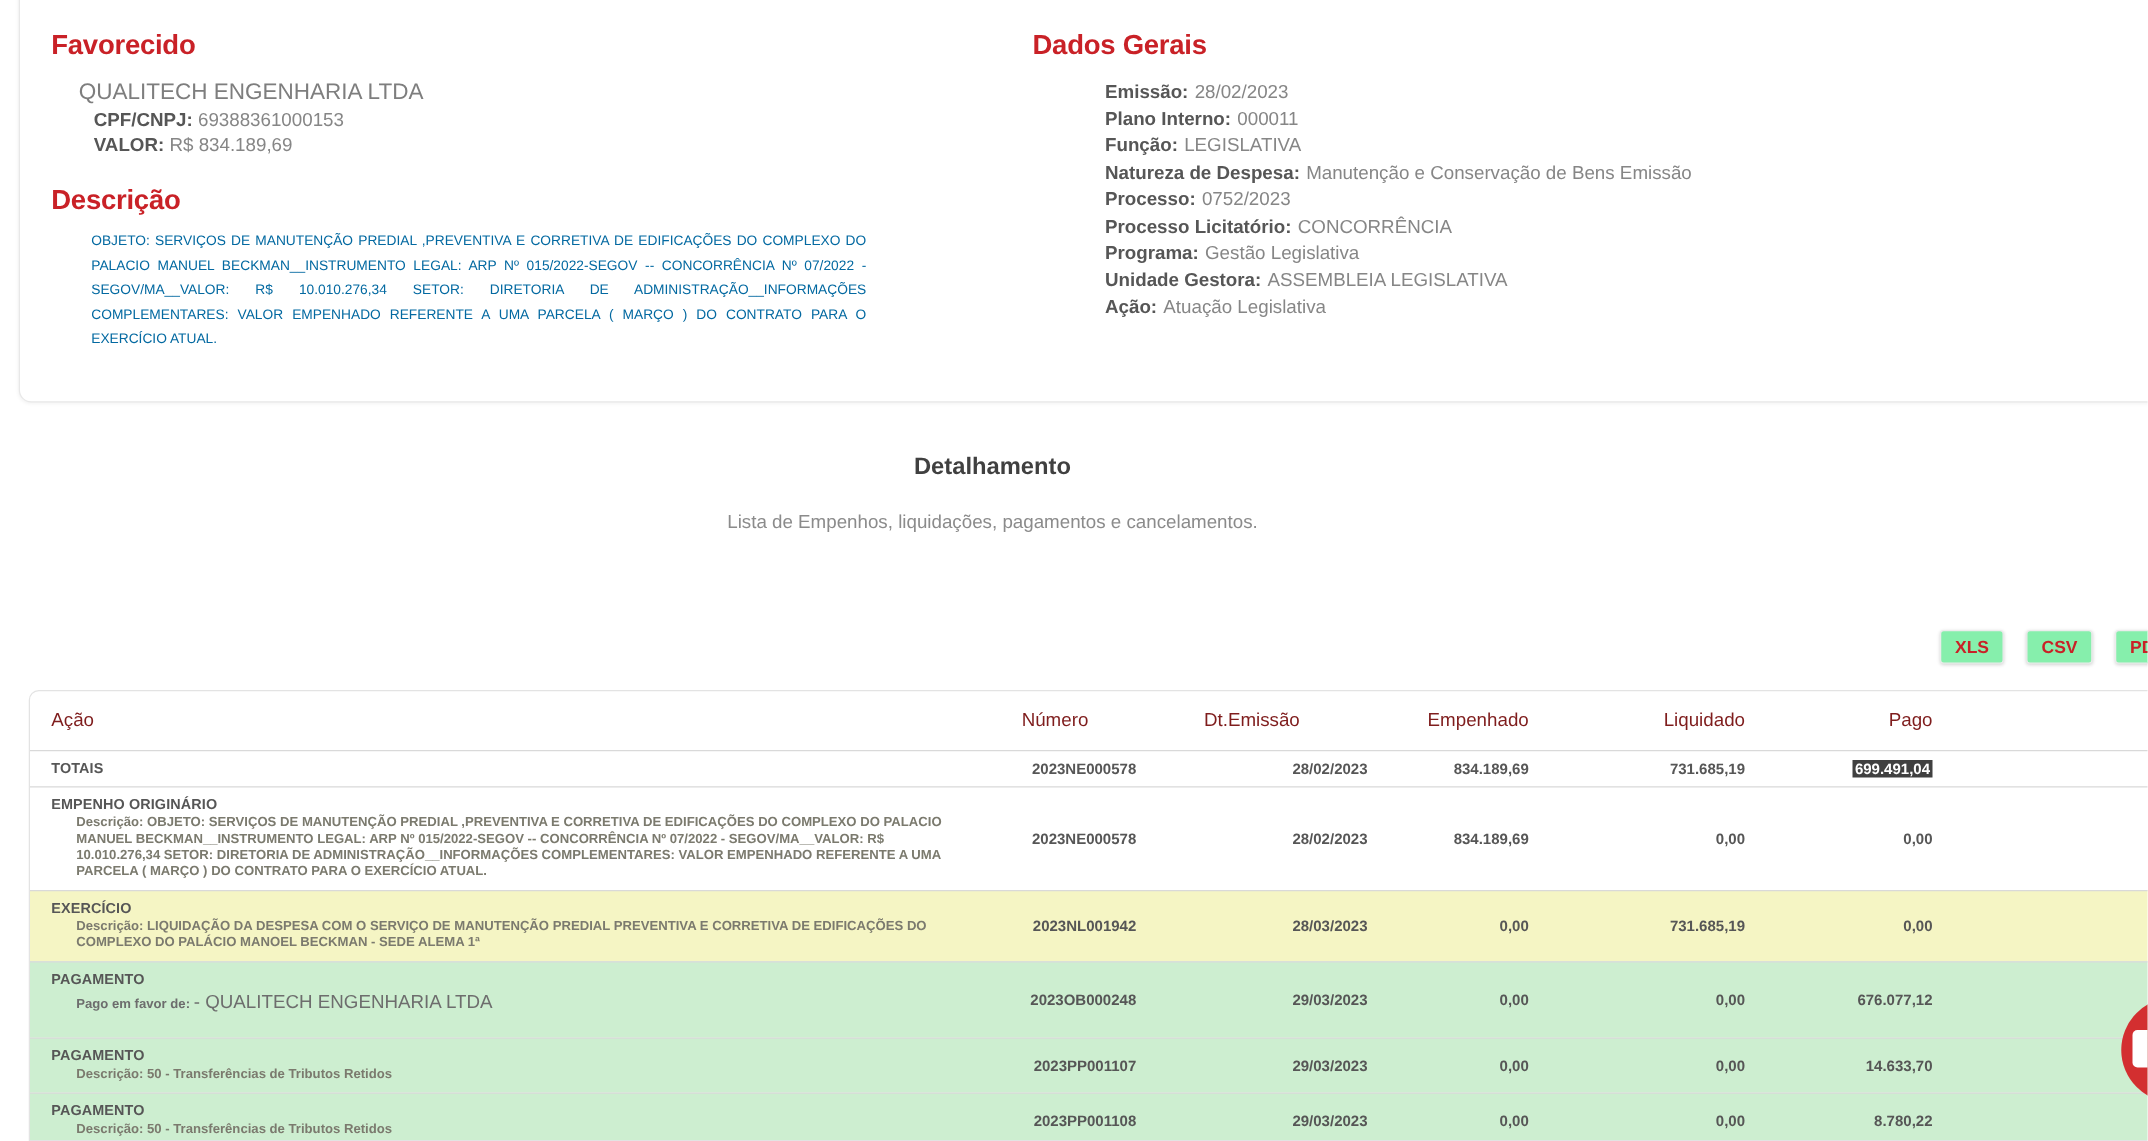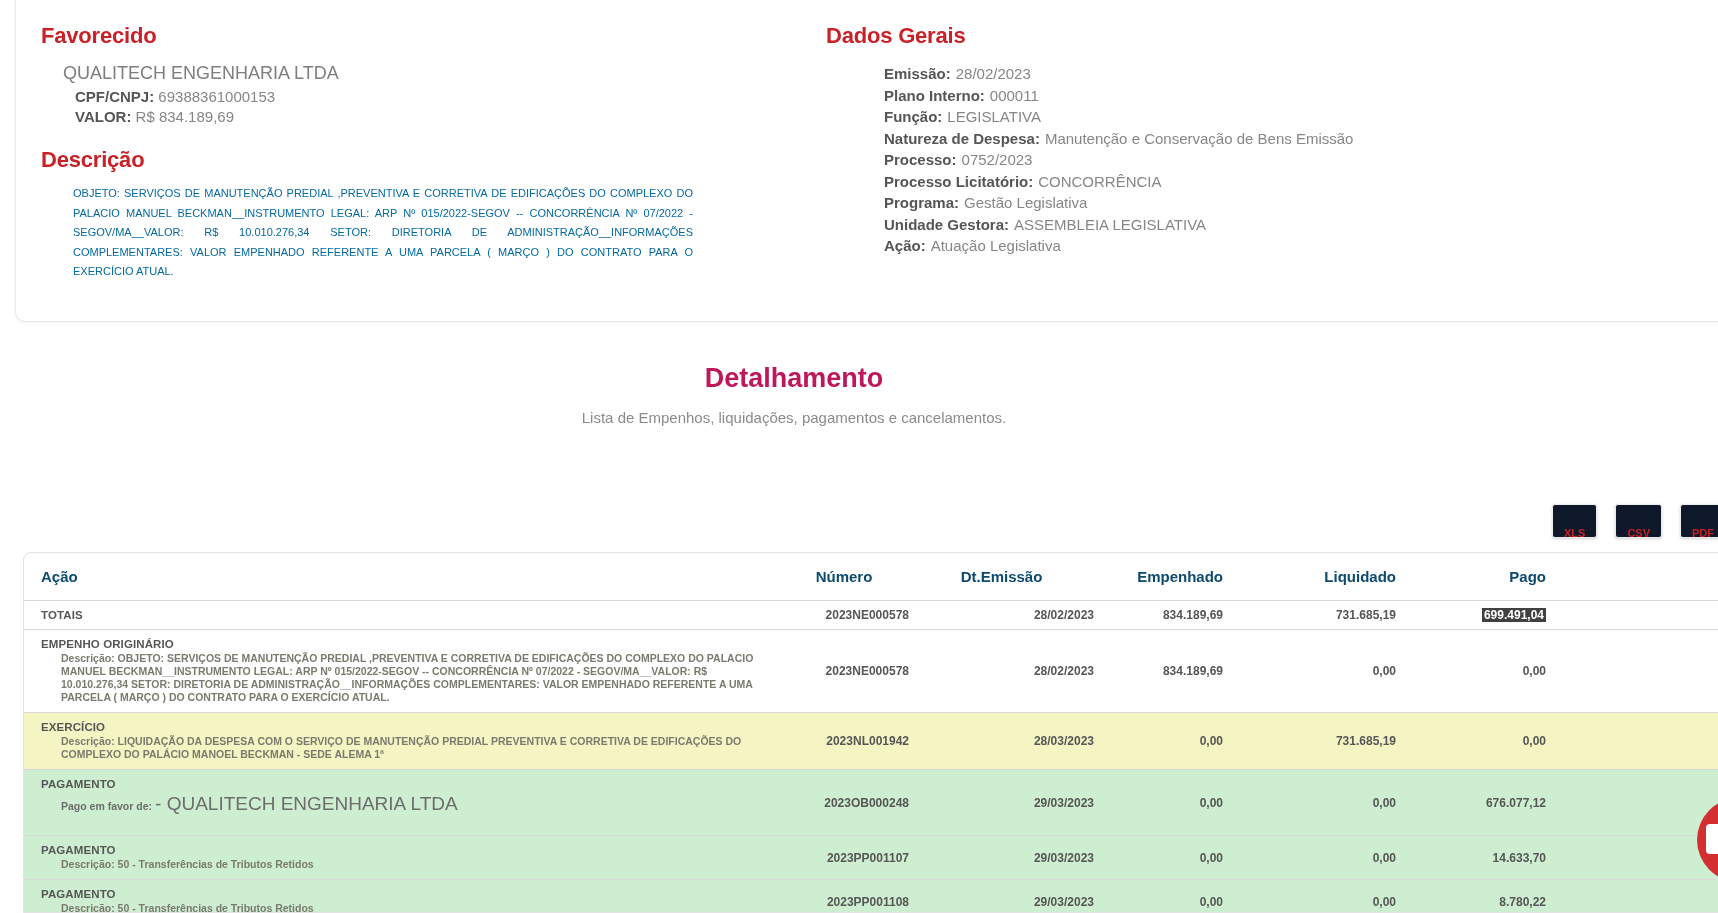--- a/index.html
+++ b/index.html
@@ -38,38 +38,38 @@
     margin-left: 10px;
   }
   .tc-dg-title    { position: absolute; left: 810px; top: 42px; }
   .tc-dg-fields   { position: absolute; left: 832px; top: 82px; font-size: 15px; }
   .dg-row         { line-height: 21.5px; white-space: nowrap; color: #868686; }
   .dg-row .lbl    { margin-right: 5px; margin-left: 36px; }
 
   
   .detail-title {
     position: absolute; left: 0; top: 363px; width: 1588px;
-    text-align: center; font-size: 27px; font-weight: bold; color: #be185d;
+    text-align: center; font-size: 19px; font-weight: bold; color: #404040;
   }
   .detail-sub {
     position: absolute; left: 0; top: 409px; width: 1588px;
     text-align: center; font-size: 15px; color: #8b8b8b;
   }
 
   
   .export-bar {
     position: absolute; left: 1552px; top: 504px;
     display: flex; gap: 18px;
   }
   .export-btn {
-    height: 27px; padding: 16px 11px;
-    background: #0f172a;
+    height: 27px; padding: 0 11px;
+    background: #86efac;
     border: 1px solid #ececec; border-radius: 3px;
     box-shadow: 0 1px 3px rgba(0,0,0,.18);
-    color: #c92127; font-weight: bold; font-size: 11px;
+    color: #c92127; font-weight: bold; font-size: 14px;
     font-family: "Liberation Sans", sans-serif;
     line-height: 25px; cursor: pointer;
   }
 
   
   .table-card {
     position: absolute; left: 23px; top: 552px;
     width: 1712px; height: 361px;
     background: #fff;
     border: 1px solid #e3e3e3;
@@ -77,38 +77,38 @@
     overflow: hidden;
   }
   .t-row {
     display: grid;
     grid-template-columns: 755px 130px 185px 129px 173px 150px 1fr;
     align-items: center;
     border-top: 1px solid #d9d9d9;
   }
   .t-header { height: 47px; border-top: none; }
   .t-header .hc {
-    font-size: 15px; font-weight: bold; color: #0c4a6e;
+    font-size: 15px; font-weight: normal; color: #7f1d1d;
   }
   .hc-acao { padding-left: 17px; text-align: left; }
   .hc-center { text-align: center; }
   .hc-right { text-align: right; }
 
   .c-acao  { padding: 8px 10px 8px 17px; }
   .c-num, .c-dt { text-align: right; font-size: 12px; font-weight: bold; color: #565656; }
   .c-money { text-align: right; font-size: 12px; font-weight: bold; color: #565656; }
 
   .row-title { font-size: 11.5px; font-weight: bold; color: #565656; letter-spacing: .1px; }
   .row-desc  {
     margin: 2px 0 0 20px;
     font-size: 10.5px; font-weight: bold; line-height: 13px;
     color: #7b7a6e;
   }
   .row-favor { margin: 3px 0 6px 20px; font-size: 10.5px; font-weight: bold; color: #6d6d6d; }
-  .row-favor .favor-name { font-size: 19px; font-weight: normal; color: #6d6d6d; margin-left: 3px; }
+  .row-favor .favor-name { font-size: 15px; font-weight: normal; color: #6d6d6d; margin-left: 3px; }
 
   .bg-white  { background: #ffffff; }
   .bg-yellow { background: #f5f5c4; }
   .bg-green  { background: #cdeed0; }
   .r-pag1 .c-acao { padding-bottom: 14px; }
 
   .sel { background: #404040; color: #fff; padding: 0 2px; text-align: right; }
 
   
   .fab {

